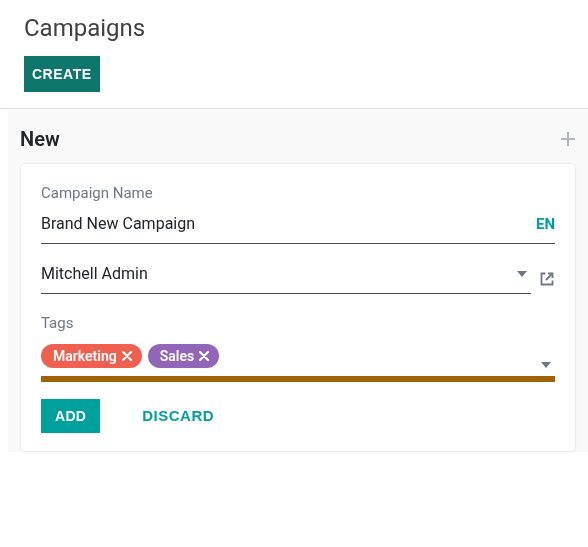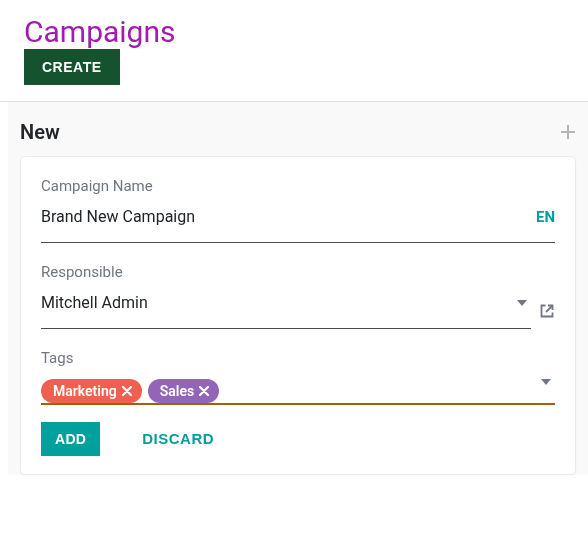--- a/index.html
+++ b/index.html
@@ -1,34 +1,34 @@
 <!DOCTYPE html>
 <html><head>
 <meta charset="utf-8">
 <style>
 * { box-sizing: border-box; margin: 0; padding: 0; }
 body { font-family: -apple-system, BlinkMacSystemFont, "Segoe UI", Roboto, Arial, sans-serif; background: #fff; width: 588px; height: 547px; overflow: hidden; }
 .header { padding: 14px 16px 16px 24px; }
-.header-title { font-size: 30px; color: #a21caf; font-weight: 400; }
-.btn-primary { background: #14532d; color: #fff; border: none; padding: 10px 18px; font-size: 14px; font-weight: 700; letter-spacing: 0.5px; cursor: pointer; text-transform: uppercase; }
+.header-title { font-size: 24px; color: #404040; font-weight: 400; margin-bottom: 14px; }
+.btn-primary { background: #0f766e; color: #fff; border: none; padding: 10px 8px; font-size: 14px; font-weight: 700; letter-spacing: 0.5px; cursor: pointer; text-transform: uppercase; }
 .divider { height: 1px; background: #dee2e6; }
 .column-area { padding: 18px 8px 0 8px; background: #f9f9f9; margin-left: 8px; }
 .column-header { display: flex; justify-content: space-between; align-items: center; padding: 0 4px 12px 4px; }
 .column-title { font-size: 20px; color: #212529; font-weight: 600; }
 .plus-icon { color: #b0b6bb; font-size: 22px; font-weight: 300; cursor: pointer; }
 .card { background: #fff; border: 1px solid #e9ecef; border-radius: 5px; padding: 20px 20px 18px 20px; margin: 0 4px; box-shadow: 0 1px 2px rgba(0,0,0,0.03); }
 .field { margin-bottom: 20px; }
 .field-label { font-size: 15px; color: #6f7782; margin-bottom: 12px; display: block; }
 .field-row { display: flex; align-items: center; gap: 8px; }
-.field-input-wrap { flex: 1; position: relative; display: flex; align-items: center; border-bottom: 1px solid #4c4c4c; padding-bottom: 16px; }
+.field-input-wrap { flex: 1; position: relative; display: flex; align-items: center; border-bottom: 1px solid #4c4c4c; padding-bottom: 10px; }
 .field-value { font-size: 16px; color: #212529; flex: 1; border: none; outline: none; background: transparent; font-family: inherit; }
 .lang-badge { color: #00a09d; font-weight: 700; font-size: 15px; cursor: pointer; padding-left: 8px; }
 .caret { color: #6f7782; font-size: 11px; cursor: pointer; padding: 0 4px; }
 .ext-link { color: #6f7782; cursor: pointer; }
-.tags-row { display: flex; align-items: flex-start; gap: 6px; border-bottom: 2px solid #a16207; padding-bottom: 0; }
+.tags-row { display: flex; align-items: flex-end; gap: 6px; border-bottom: 6px solid #a16207; padding-bottom: 8px; }
 .tag { display: inline-flex; align-items: center; border-radius: 14px; padding: 4px 10px 4px 12px; font-size: 14px; font-weight: 600; color: #fff; gap: 5px; }
 .tag-close { cursor: pointer; font-size: 14px; line-height: 1; }
 .tags-caret { margin-left: auto; color: #6f7782; font-size: 11px; cursor: pointer; padding: 0 4px; }
 .actions { display: flex; align-items: center; gap: 16px; margin-top: 16px; }
 .btn-action { background: #00a09d; color: #fff; border: none; padding: 9px 14px; font-size: 14px; font-weight: 700; cursor: pointer; text-transform: uppercase; letter-spacing: 0.3px; }
 .btn-link { background: transparent; color: #00a09d; border: none; padding: 9px 14px; font-size: 15px; font-weight: 700; cursor: pointer; text-transform: uppercase; letter-spacing: 0.5px; margin-left: 12px; }
 svg { display: block; }
 </style>
 </head>
 <body>
@@ -54,21 +54,20 @@
 
     <div class="field">
       <label class="field-label">Campaign Name</label>
       <div class="field-input-wrap">
         <input class="field-value" value="Brand New Campaign" style="">
         <span class="lang-badge">EN</span>
       </div>
     </div>
 
     <div class="field">
-      <label class="field-label">Responsible</label>
       <div class="field-row">
         <div class="field-input-wrap">
           <span class="field-value">Mitchell Admin</span>
           <span class="caret">
             <svg width="10" height="6" viewBox="0 0 10 6">
                 <path d="M0 0l5 6 5-6z" fill="#6f7782"></path>
               </svg>
           </span>
         </div>
         <span class="ext-link">

